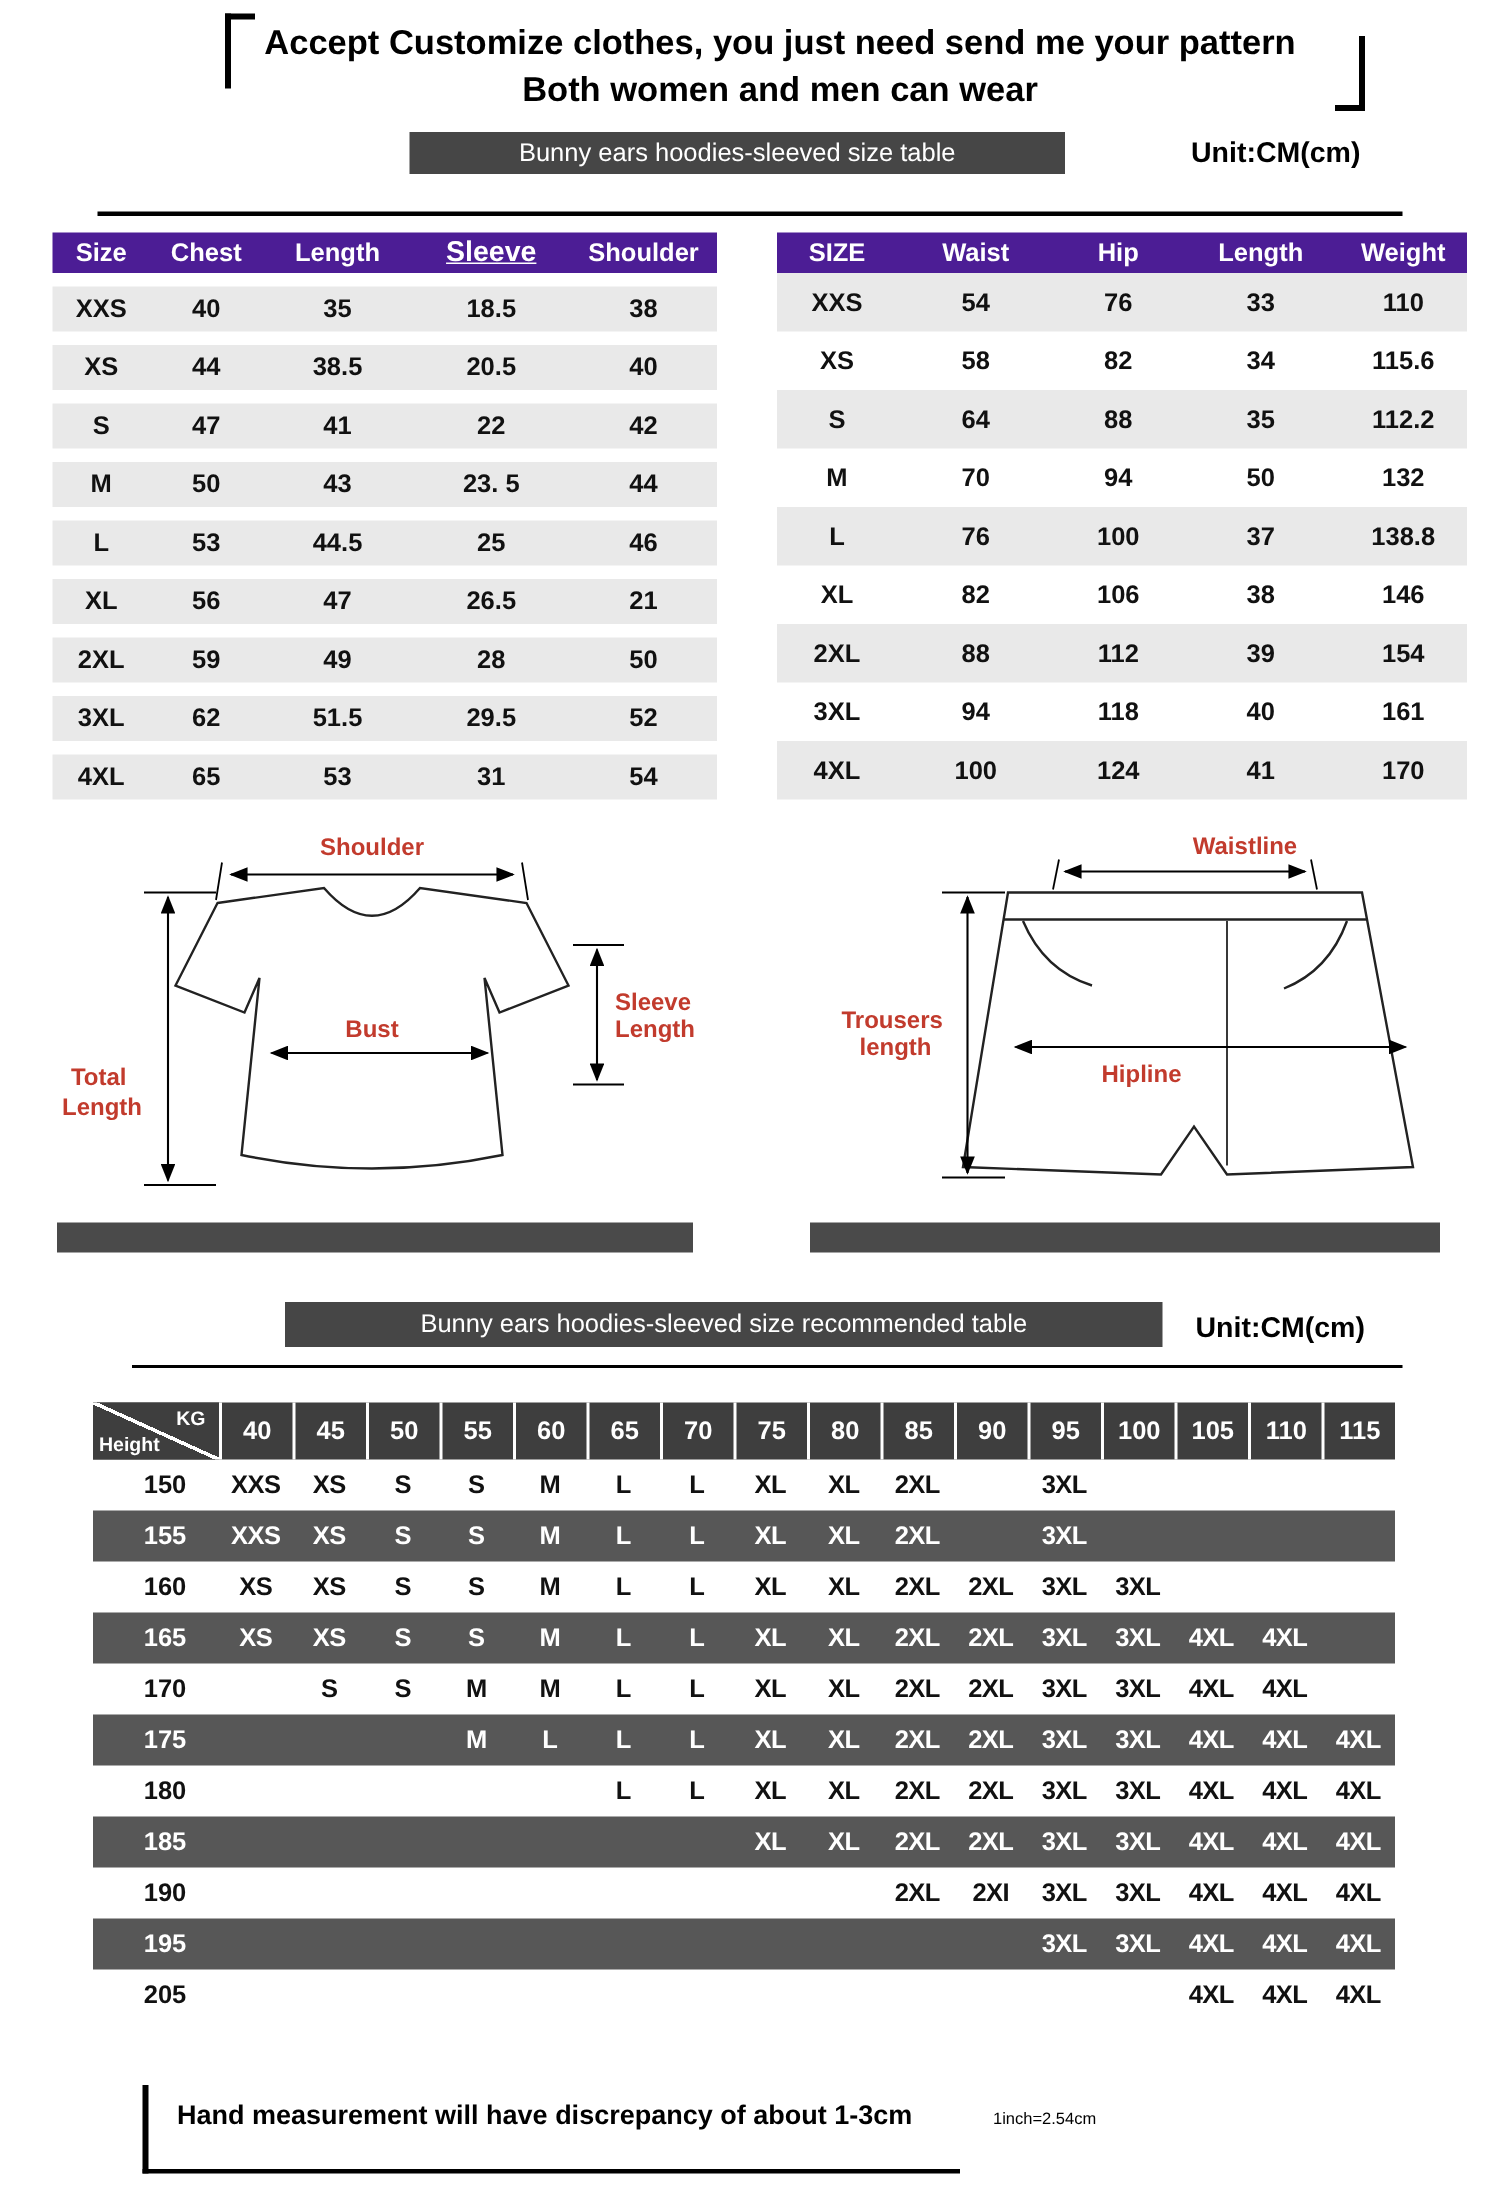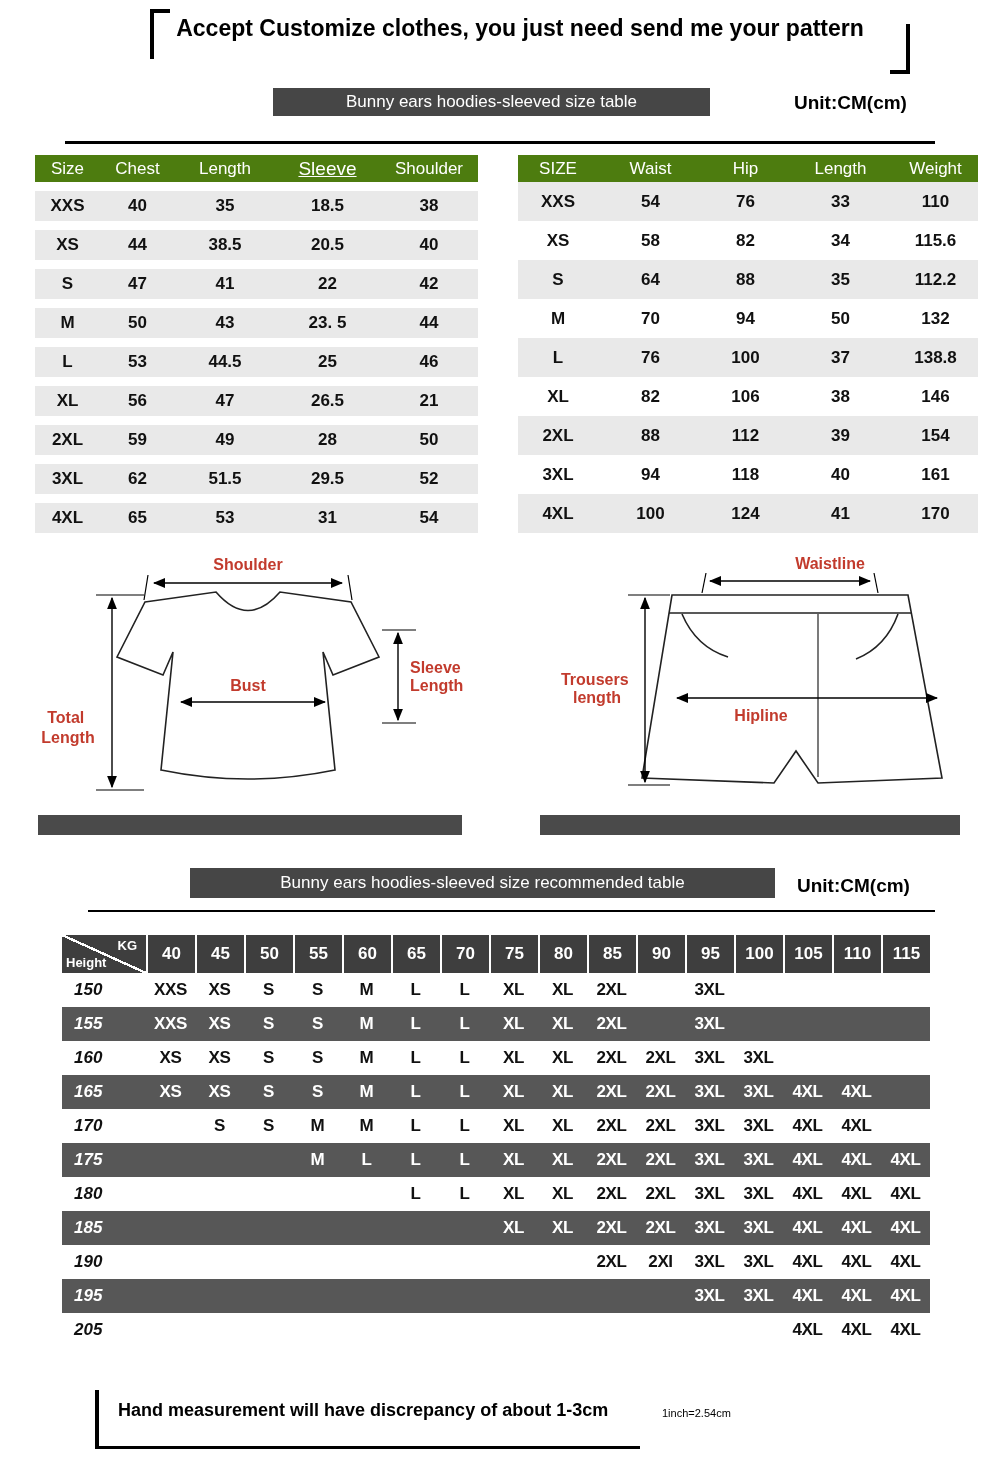--- a/index.html
+++ b/index.html
@@ -19,21 +19,21 @@
   .unit1 { left:794px; top:92px; }
   .unit2 { left:797px; top:875px; }
   .rule  { position:absolute; background:#000; }
   .rule1 { left:65px; top:141px; width:870px; height:3px; }
   .rule2 { left:88px; top:910px; width:847px; height:2px; }
 
   
   .table { position:absolute; }
   .tops    { left:35px;  top:155px; width:443px; }
   .bottoms { left:518px; top:155px; width:460px; }
-  .thead { display:flex; align-items:center; background:#4d7c0f; color:#fff; font-weight:normal; font-size:17px; height:27px; }
+  .thead { display:flex; align-items:center; background:#4c1d95; color:#fff; font-weight:bold; font-size:17px; height:27px; }
   .hcell, .cell { text-align:center; }
   .tops .hcell:nth-child(4) { font-size:19px; text-decoration:underline; }
   .trow { display:flex; align-items:center; height:30px; margin-top:9px; background:#e9e9e9; font-weight:bold; font-size:17px; }
   .brow { display:flex; align-items:center; height:39px; font-weight:bold; font-size:17px; }
   .brow.shade { background:#e9e9e9; }
   .tc0{width:65px;} .tc1{width:75px;} .tc2{width:100px;} .tc3{width:105px;} .tc4{width:98px;}
   .bc0{width:80px;} .bc1{width:105px;} .bc2{width:85px;} .bc3{width:105px;} .bc4{width:85px;}
 
   
   .diagrams { position:absolute; left:30px; top:545px; width:940px; height:265px; }
@@ -49,37 +49,38 @@
   .matrix { position:absolute; left:62px; top:935px; width:868px; font-weight:bold; }
   .mhead { display:flex; height:38px; background:#3e3e3e; color:#fff; }
   .corner { width:84px; height:38px; flex:none; position:relative;
             background-color:#3e3e3e;
             background-image:linear-gradient(to top right, transparent calc(50% - 1.2px), #fff calc(50% - 1.2px), #fff calc(50% + 1.2px), transparent calc(50% + 1.2px)); }
   .corner .kg  { position:absolute; top:3px; right:9px; font-size:13px; }
   .corner .hgt { position:absolute; bottom:3px; left:4px; font-size:13px; }
   .mhcell { width:49px; flex:none; display:flex; align-items:center; justify-content:center; font-size:17px; border-left:2px solid #fff; }
   .mrow { display:flex; align-items:center; height:34px; font-size:17px; }
   .mrow.mdark { background:#575757; color:#fff; }
-  .mhgt  { width:84px; flex:none; padding-left:12px;font-style:italic; }
+  .mhgt  { width:84px; flex:none; text-align:center; padding-left:12px; }
   .mcell { width:49px; flex:none; text-align:center; letter-spacing:-0.4px; }
 
   
   .foot-bracket { position:absolute; left:95px; top:1390px; width:545px; height:59px; border-left:4px solid #000; border-bottom:3px solid #000; }
   .footnote { position:absolute; left:118px; top:1400px; font-weight:bold; font-size:18px; color:#000; }
   .inch     { position:absolute; left:662px; top:1407px; font-weight:normal; font-size:11px; color:#000; }
 </style>
 </head>
 <body>
 
 <div class="page">
 
   <div class="bracket-left"></div>
   <div class="bracket-right"></div>
   <div class="hdr">
     <div>Accept Customize clothes, you just need send me your pattern</div>
+    <div>Both women and men can wear</div>
   </div>
 
   <div class="banner banner1">Bunny ears hoodies-sleeved size  table</div>
   <div class="unit unit1">Unit:CM(cm)</div>
   <div class="rule rule1"></div>
 
   <div class="table tops">
     <div class="thead">
         <div class="hcell tc0">Size</div>
         <div class="hcell tc1">Chest</div>

